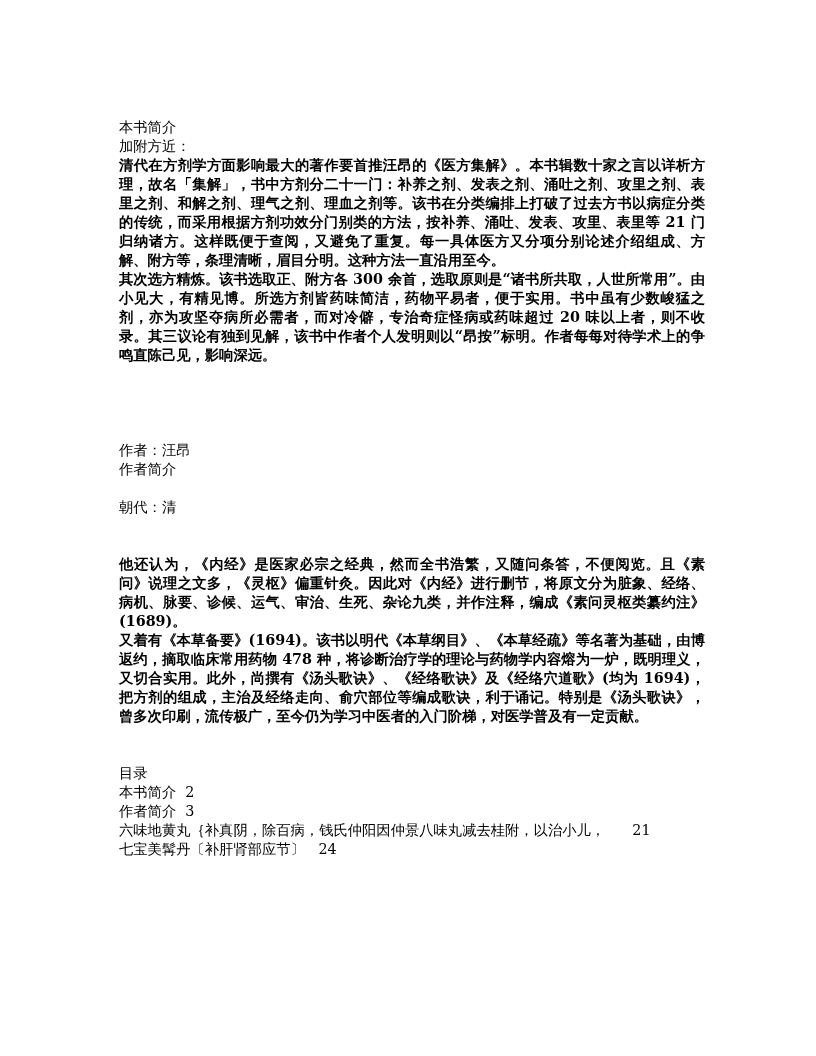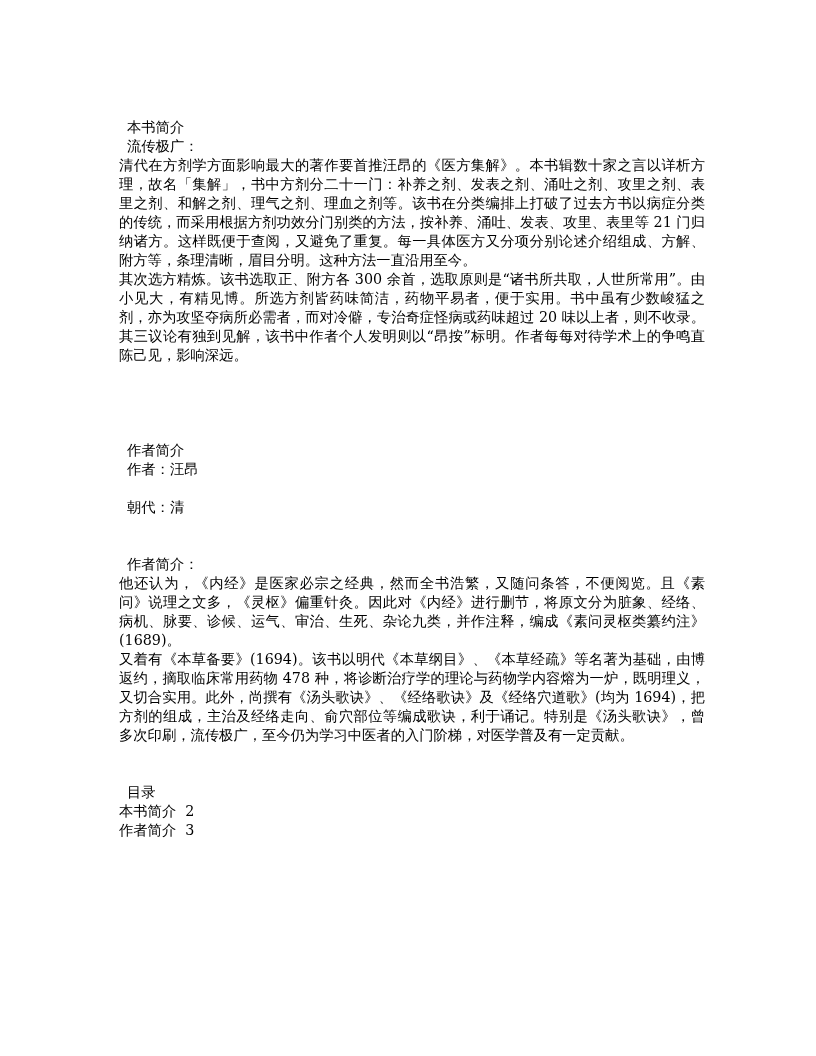--- a/index.html
+++ b/index.html
@@ -1,52 +1,53 @@
 <!DOCTYPE html>
 <html><head>
   <meta charset="utf-8">
   <style>
     html, body { margin: 0; padding: 0; background: #ffffff; }
     body { width: 816px; height: 1056px; position: relative; overflow: hidden;
       font-family: "DejaVu Serif", "Liberation Serif", serif; color: #000; }
     .page { position: absolute; left: 119px; top: 118px; width: 586px;
       font-size: 14.3px; line-height: 19px; }
-    .line { display: block; white-space: nowrap; margin-left: 8px; }
-    .para { display: block; text-align: justify; text-align-last: left; }
+    .line { display: block; white-space: nowrap; }
+    .para { display: block; text-align: justify; text-align-last: left; font-weight: bold; }
     .blank { display: block; height: 19px; }
     .gap1 { height: 57px; }
     .gap2 { height: 38px; }
     .toc-item { display: block; white-space: pre; }
   </style>
 </head>
 <body>
 
 <div class="page">
   <section>
     <span class="line">本书简介</span>
-    <span class="line">流传极广：</span>
+    <span class="line">加附方近：</span>
     <span class="para">清代在方剂学方面影响最大的著作要首推汪昂的《医方集解》。本书辑数十家之言以详析方理，故名「集解」，书中方剂分二十一门：补养之剂、发表之剂、涌吐之剂、攻里之剂、表里之剂、和解之剂、理气之剂、理血之剂等。该书在分类编排上打破了过去方书以病症分类的传统，而采用根据方剂功效分门别类的方法，按补养、涌吐、发表、攻里、表里等 21 门归纳诸方。这样既便于查阅，又避免了重复。每一具体医方又分项分别论述介绍组成、方解、附方等，条理清晰，眉目分明。这种方法一直沿用至今。</span>
     <span class="para">其次选方精炼。该书选取正、附方各 300 余首，选取原则是“诸书所共取，人世所常用”。由小见大，有精见博。所选方剂皆药味简洁，药物平易者，便于实用。书中虽有少数峻猛之剂，亦为攻坚夺病所必需者，而对冷僻，专治奇症怪病或药味超过 20 味以上者，则不收录。其三议论有独到见解，该书中作者个人发明则以“昂按”标明。作者每每对待学术上的争鸣直陈己见，影响深远。</span>
   </section>
 
   <div class="blank gap1"></div>
   <div class="blank"></div>
 
   <section>
+    <span class="line">作者：汪昂</span>
     <span class="line">作者简介</span>
-    <span class="line">作者：汪昂</span>
     <div class="blank"></div>
     <span class="line">朝代：清</span>
     <div class="blank"></div>
     <div class="blank"></div>
-    <span class="line">作者简介：</span>
     <span class="para">他还认为，《内经》是医家必宗之经典，然而全书浩繁，又随问条答，不便阅览。且《素问》说理之文多，《灵枢》偏重针灸。因此对《内经》进行删节，将原文分为脏象、经络、病机、脉要、诊候、运气、审治、生死、杂论九类，并作注释，编成《素问灵枢类纂约注》(1689)。</span>
     <span class="para">又着有《本草备要》(1694)。该书以明代《本草纲目》、《本草经疏》等名著为基础，由博返约，摘取临床常用药物 478 种，将诊断治疗学的理论与药物学内容熔为一炉，既明理义，又切合实用。此外，尚撰有《汤头歌诀》、《经络歌诀》及《经络穴道歌》(均为 1694)，把方剂的组成，主治及经络走向、俞穴部位等编成歌诀，利于诵记。特别是《汤头歌诀》，曾多次印刷，流传极广，至今仍为学习中医者的入门阶梯，对医学普及有一定贡献。</span>
   </section>
 
   <div class="blank gap2"></div>
 
   <section>
     <span class="line">目录</span>
     <span class="toc-item">本书简介  2</span>
     <span class="toc-item">作者简介  3</span>
+    <span class="toc-item">六味地黄丸｛补真阴，除百病，钱氏仲阳因仲景八味丸减去桂附，以治小儿，      21</span>
+    <span class="toc-item">七宝美髯丹〔补肝肾部应节〕   24</span>
   </section>
 </div>
 
 </body></html>

